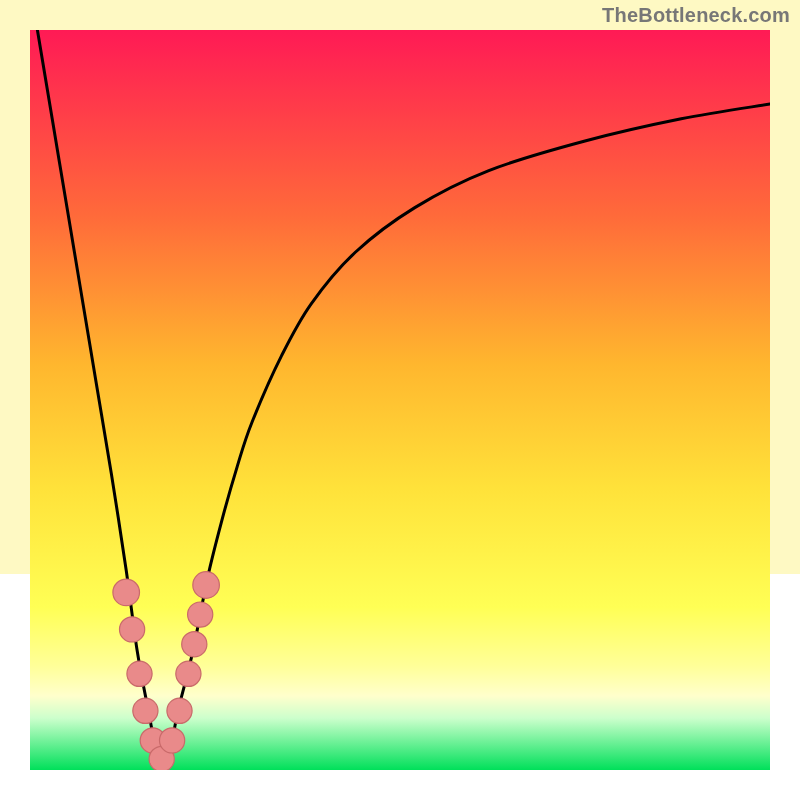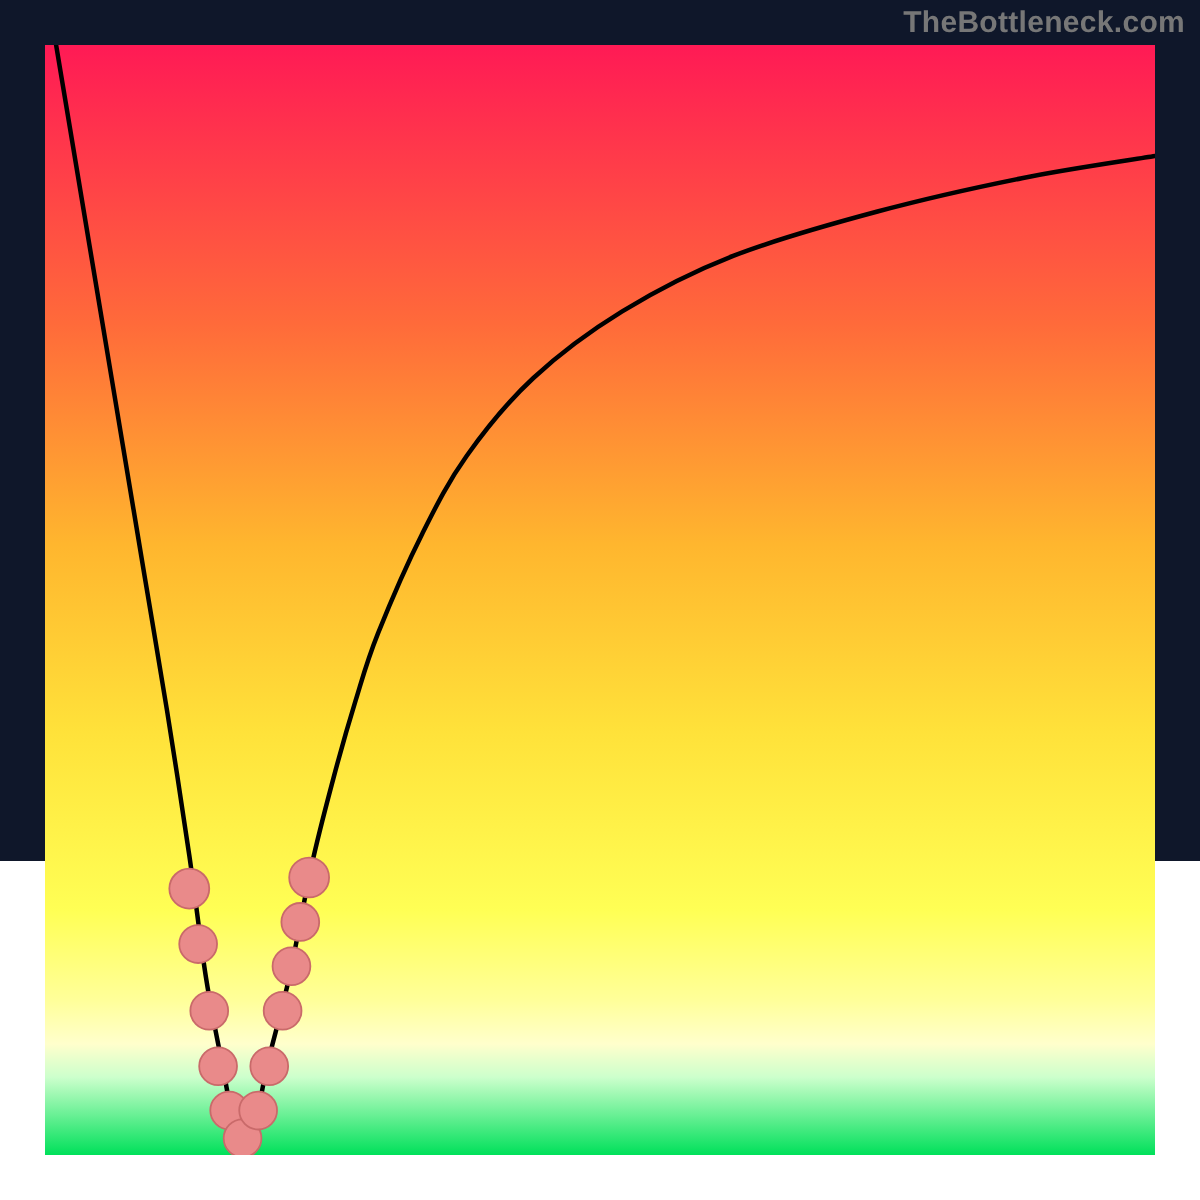--- a/index.html
+++ b/index.html
@@ -7,21 +7,21 @@
     padding: 0;
     width: 800px;
     height: 800px;
     overflow: hidden;
     font-family: Arial, Helvetica, sans-serif;
   }
   .frame {
     position: relative;
     width: 800px;
     height: 574px;
-    background: #0f172a;
+    background: #fef9c3;
     box-sizing: border-box;
     text-align: right;
   }
   .plot-area {
     position: absolute;
     left: 30px;
     top: 30px;
     width: 740px;
     height: 740px;
     background: linear-gradient(

